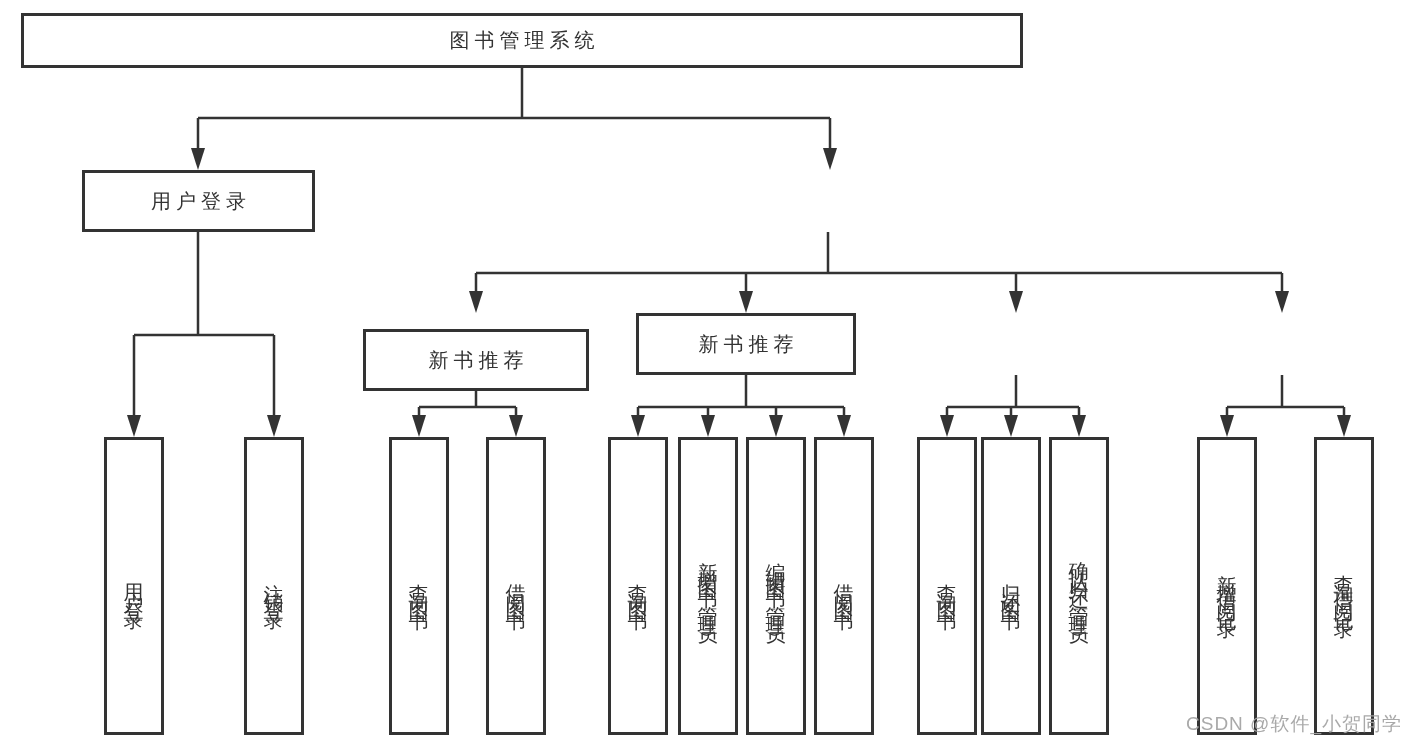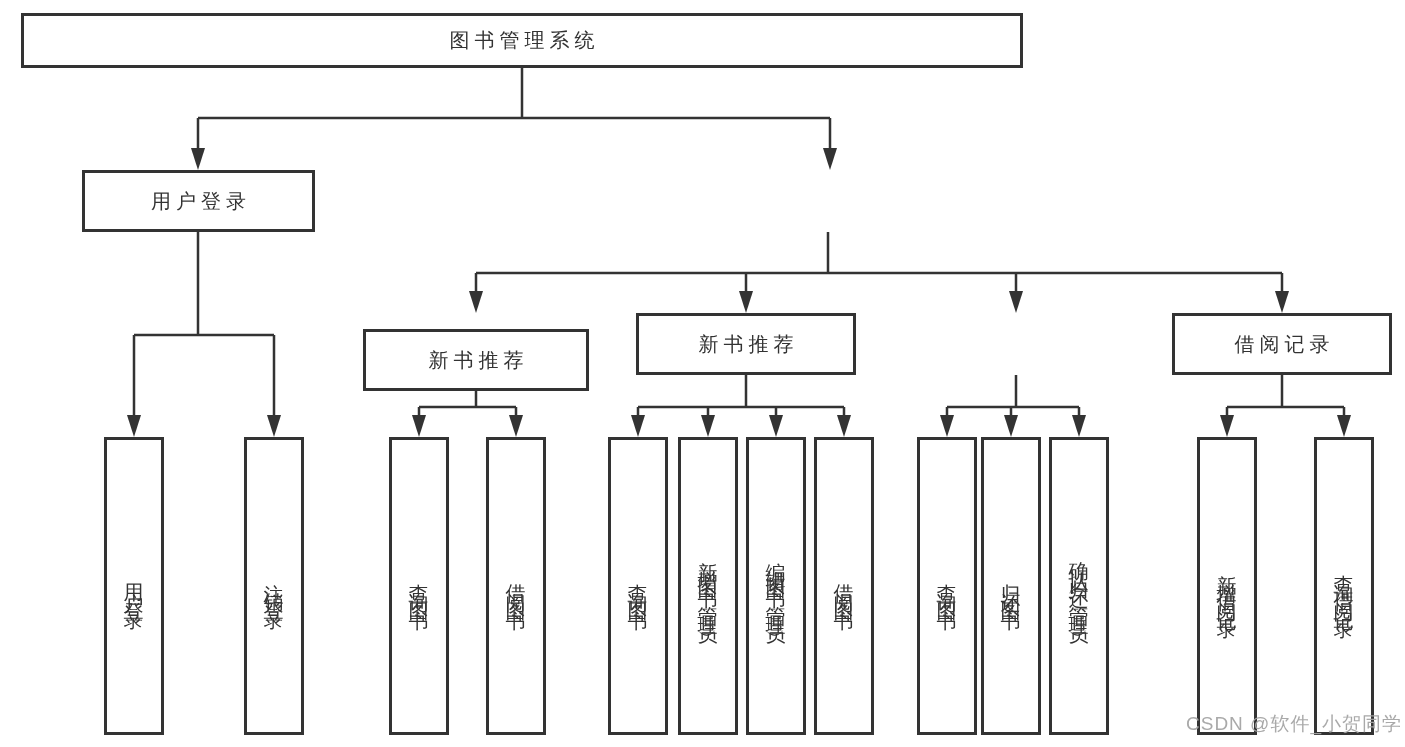--- a/index.html
+++ b/index.html
@@ -75,23 +75,20 @@
   <div class="box hbox" style="left:82px;top:170px;width:233px;height:62px;">
     <span>用户登录</span>
   </div>
 
   <div class="box hbox" style="left:363px;top:329px;width:226px;height:62px;">
     <span>新书推荐</span>
   </div>
   <div class="box hbox" style="left:636px;top:313px;width:220px;height:62px;">
     <span>新书推荐</span>
   </div>
-  <div class="box hbox" style="left:1172px;top:313px;width:220px;height:62px;">
-    <span>借阅记录</span>
-  </div>
 
   <div class="box vbox" style="left:104px;">
     <span>用户登录</span>
   </div>
   <div class="box vbox" style="left:244px;">
     <span>注销登录</span>
   </div>
 
   <div class="box vbox" style="left:389px;">
     <span>查询图书</span>

